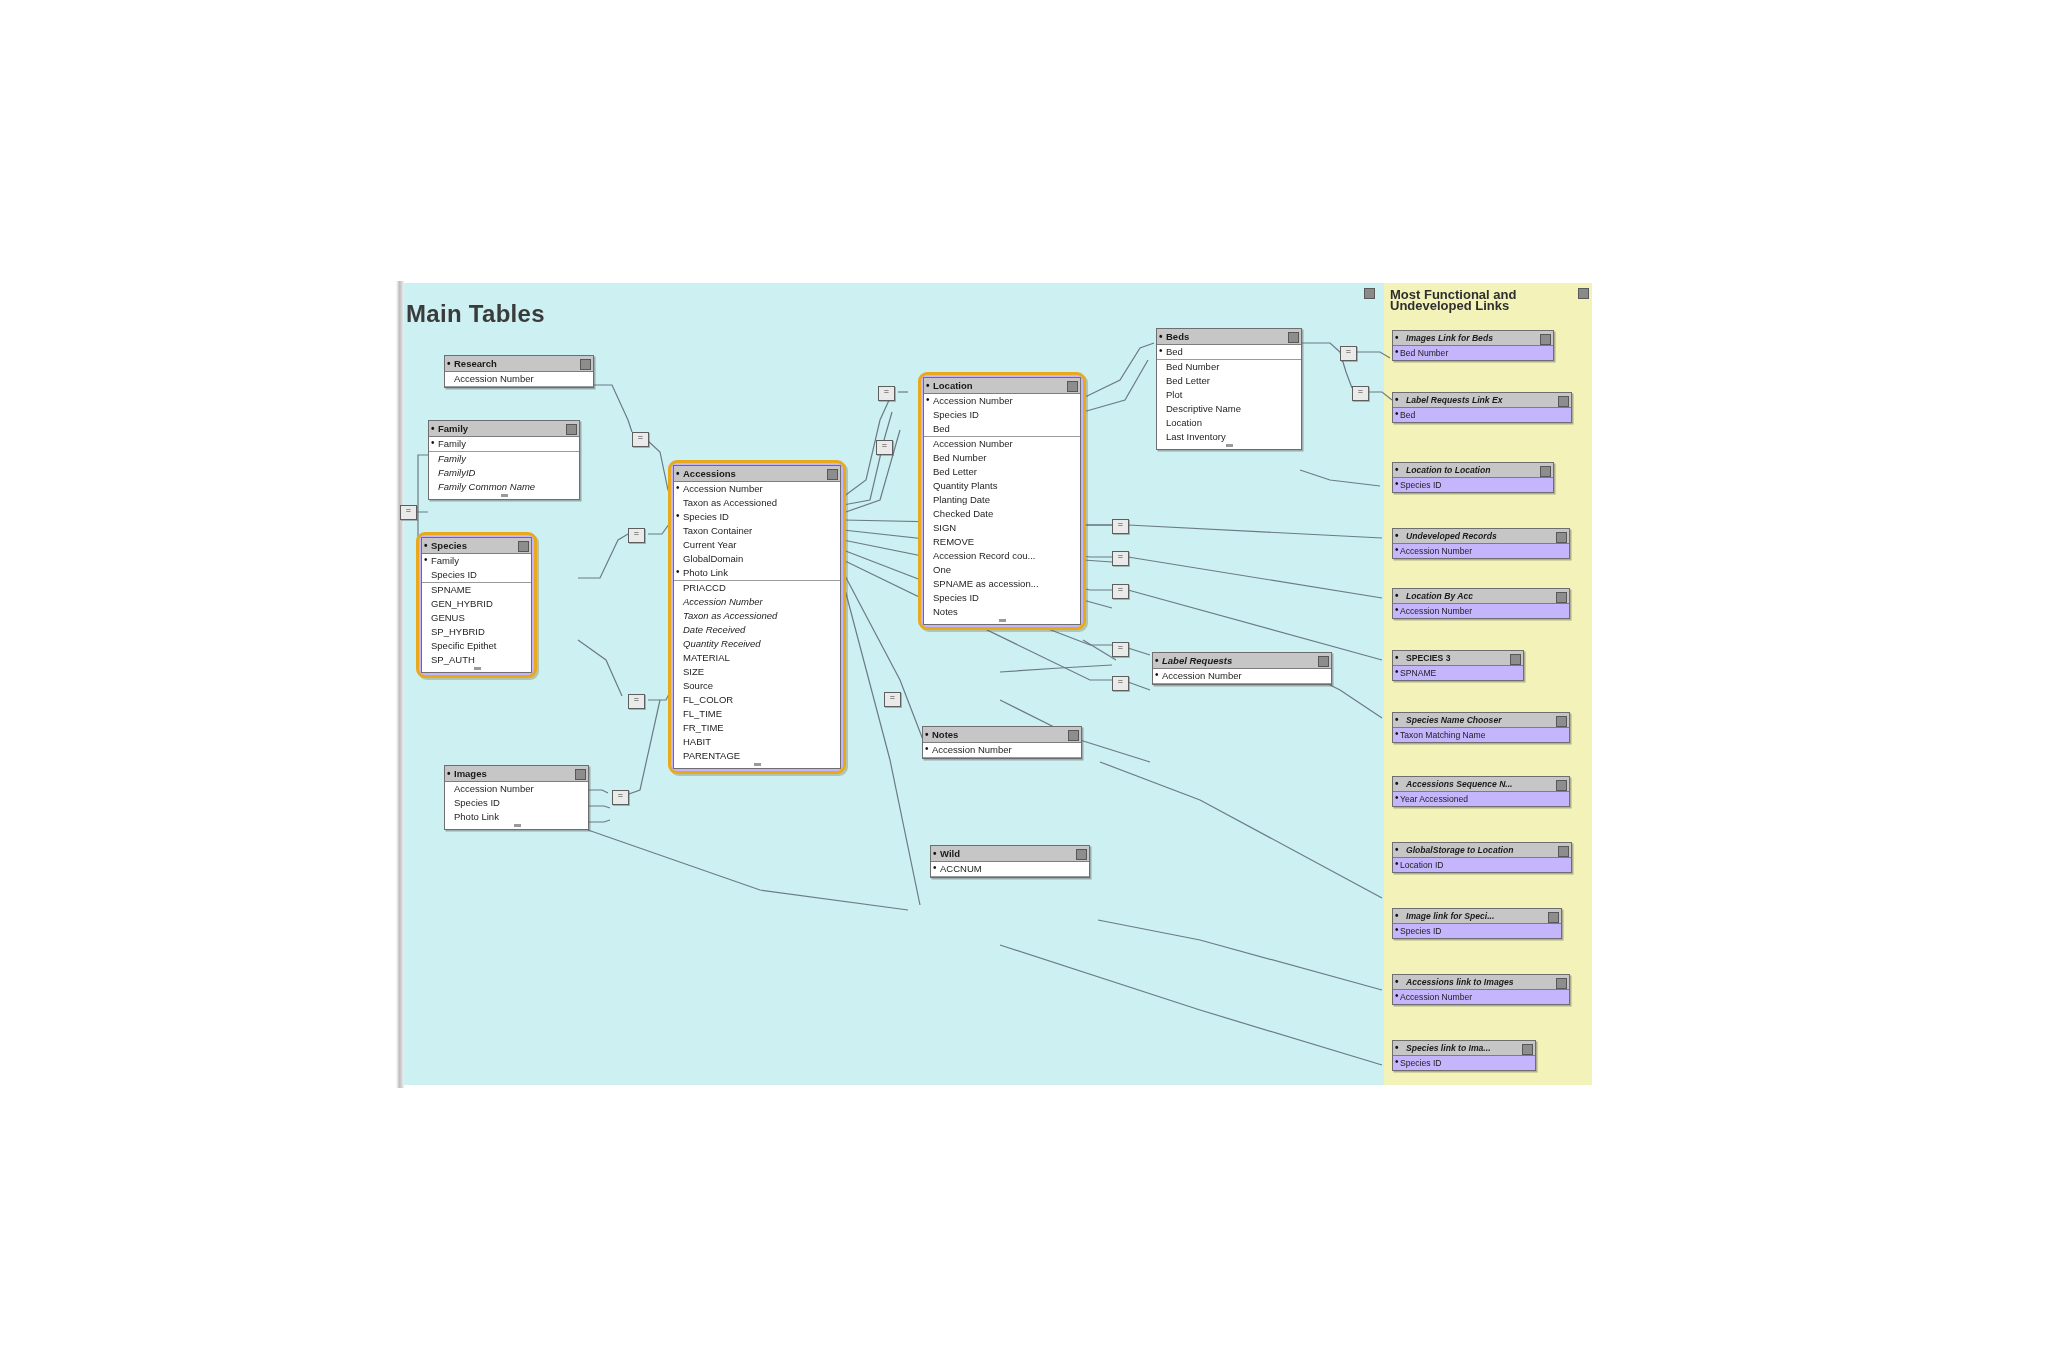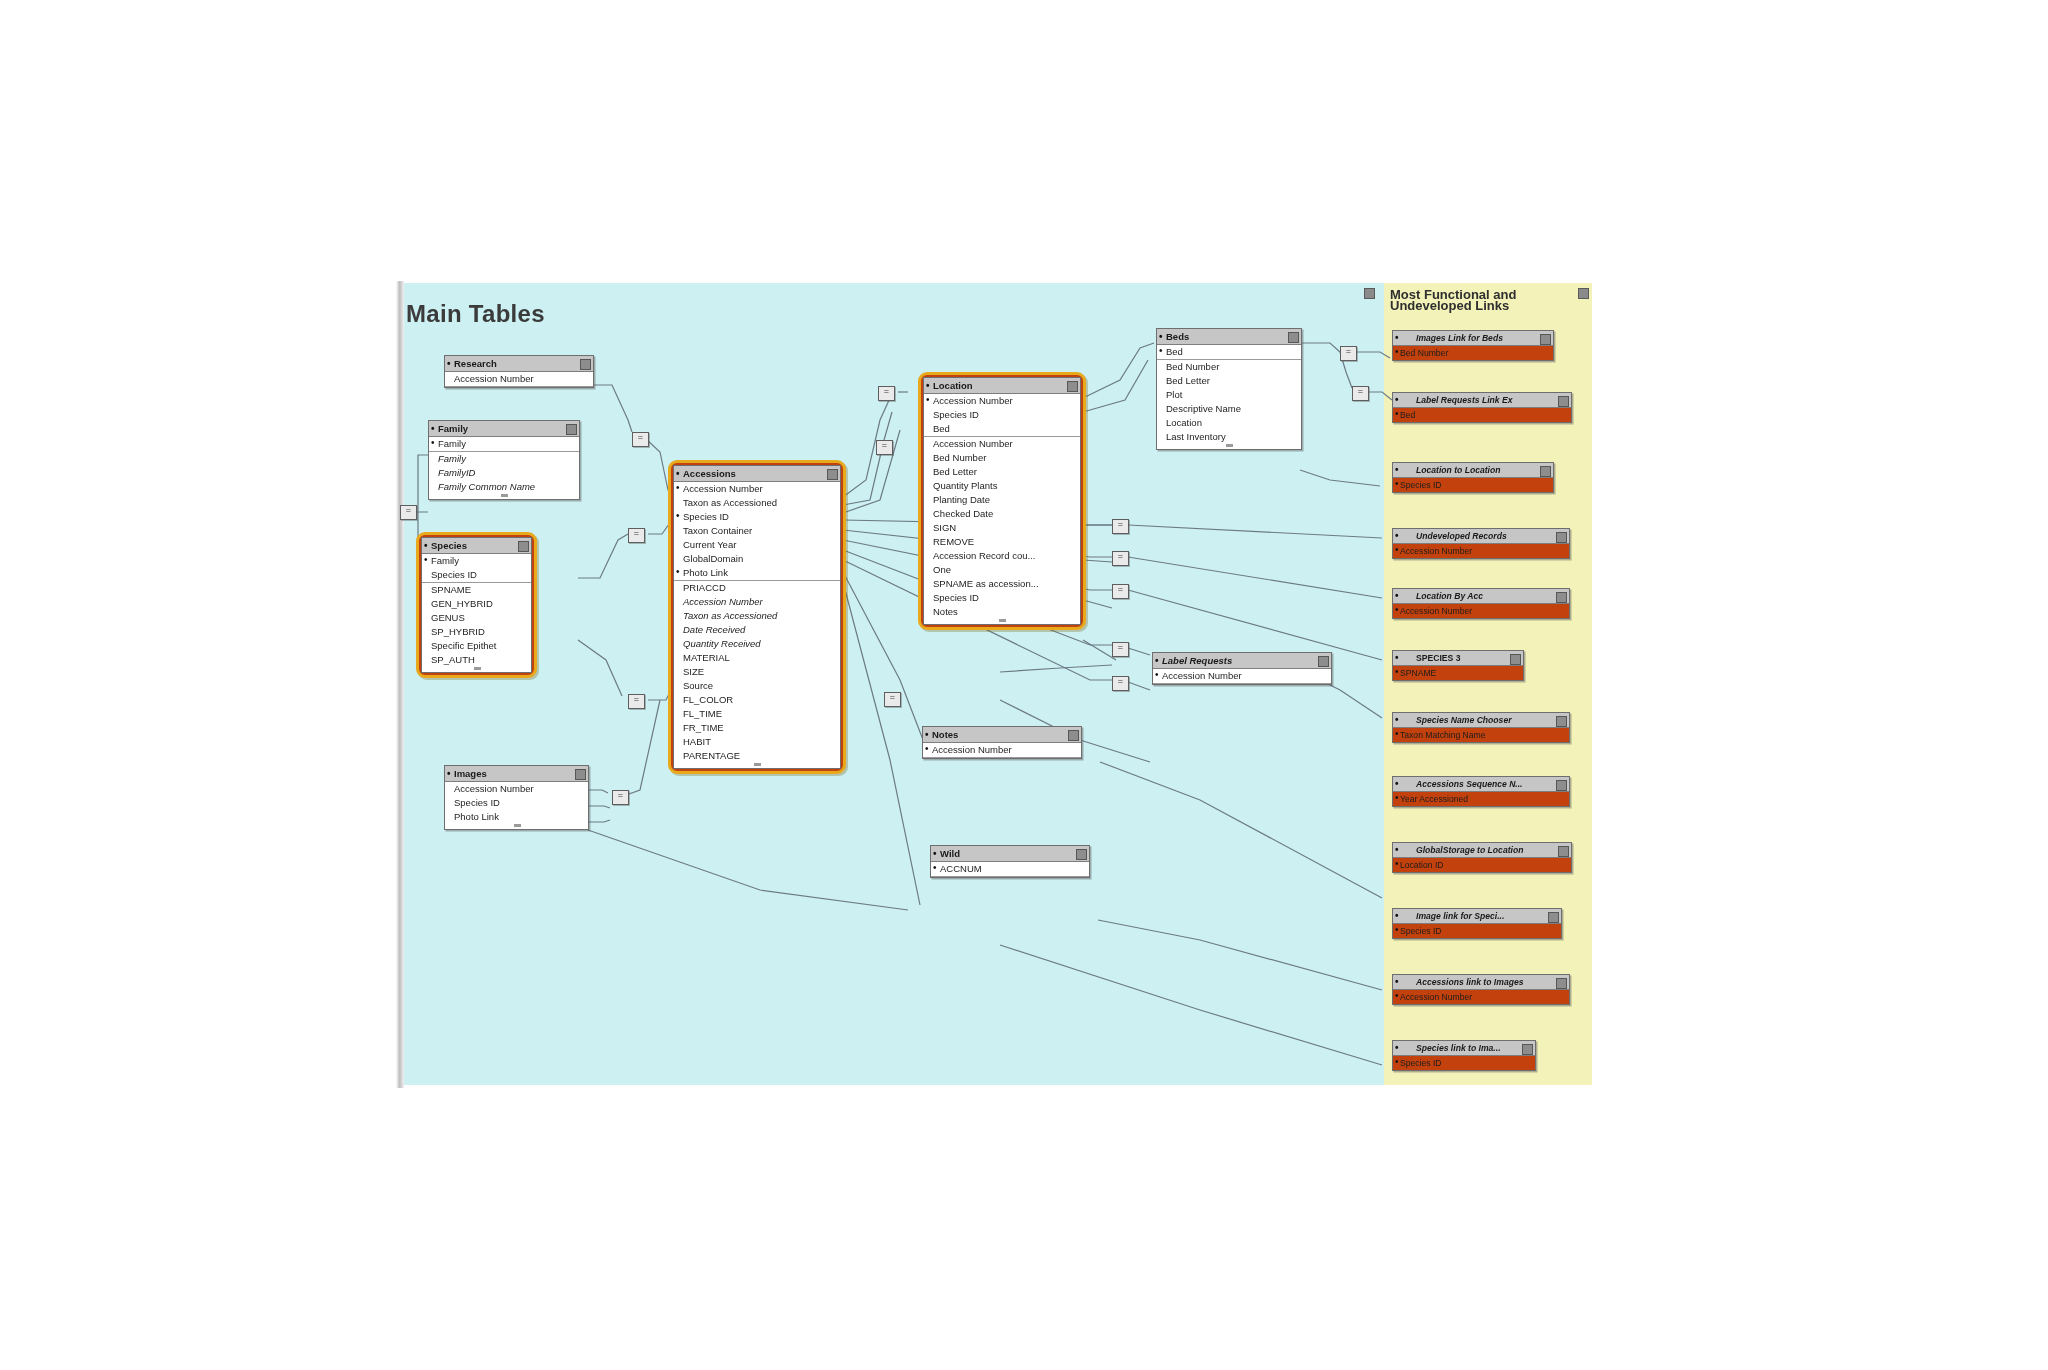--- a/index.html
+++ b/index.html
@@ -16,41 +16,41 @@
   .pane.main{left:404px;top:283px;width:980px;height:802px;background:#cdf0f2;}
   .pane.yellow{left:1384px;top:283px;width:208px;height:802px;background:#f2f2b9;}
   .pane-title{position:absolute;font-weight:bold;color:#2e2e2e;}
   #main-title{left:406px;top:300px;font-size:24px;letter-spacing:.3px;color:#3b3b3b;}
   #yellow-title{left:1390px;top:289px;width:198px;font-size:13px;line-height:11px;font-weight:bold;color:#2f2f2f;}
   .pane-btn{position:absolute;width:9px;height:9px;background:#8a8a8a;border:1px solid #5a5a5a;}
   #main-pane-btn{left:1364px;top:288px;}
   #yellow-pane-btn{left:1578px;top:288px;}
 
   
-  .tbl{position:absolute;box-sizing:border-box;background:#c2410c;
+  .tbl{position:absolute;box-sizing:border-box;background:#c4b5fd;
        border:1px solid #6e6e6e;box-shadow:1.5px 1.5px 0 rgba(90,90,90,.45);
        font-size:9.5px;color:#1d1d1d;}
   .tbl.hl{border:3px solid #e8a91d;border-radius:9px;box-shadow:2px 2px 0 rgba(120,100,20,.3);padding:2px;}
   .tbl.hl > .inner{border:1px solid #6e6e6e;background:#fff;}
   .thead{position:relative;background:#c6c6c6;border-bottom:1px solid #7d7d7d;
          height:15px;line-height:15px;padding:0 14px 0 9px;font-size:9.5px;
          font-weight:bold;color:#1a1a1a;white-space:nowrap;overflow:hidden;}
   .thead .tbtn{position:absolute;right:2px;top:3px;width:9px;height:9px;background:#8d8d8d;border:1px solid #575757;}
   .tkeys{background:#ffffff;border-bottom:1px solid #9a9a9a;}
   .tbody{background:#ffffff;}
   .fld{position:relative;height:14px;line-height:14px;padding:0 12px 0 9px;white-space:nowrap;overflow:hidden;font-size:9.5px;}
   .fld.k::before{content:"•";position:absolute;left:2px;top:-1px;font-size:10px;color:#111;}
   .thead.k::before{content:"•";position:absolute;left:2px;top:0;font-size:10px;color:#111;}
   .ital{font-style:italic;}
   .tfoot{height:5px;background:#ffffff;position:relative;}
   .tfoot::after{content:"";position:absolute;left:50%;top:0;width:7px;height:3px;margin-left:-3px;background:#9a9a9a;}
 
   
   .tbl.mini{border:1px solid #6e6e6e;}
-  .tbl.mini .thead{height:14px;line-height:14px;font-size:8.6px;font-weight:bold;padding:0 14px 0 23px;}
+  .tbl.mini .thead{height:14px;line-height:14px;font-size:8.6px;font-weight:bold;padding:0 14px 0 13px;}
   .tbl.mini .fld{height:14px;line-height:14px;font-size:8.6px;padding:0 4px 0 7px;}
 
   
   .op{position:absolute;width:15px;height:13px;background:#eaeaea;border:1px solid #5e5e5e;
       box-shadow:1px 1px 0 rgba(90,90,90,.4);}
   .op::after{content:"=";position:absolute;left:0;right:0;top:-1px;text-align:center;
       font-size:9px;color:#333;font-family:"Liberation Sans",sans-serif;}
 
   svg.links{position:absolute;left:0;top:0;width:2048px;height:1370px;pointer-events:none;}
   svg.links path,svg.links line{fill:none;stroke:#6c7a87;stroke-width:1.2px;}

